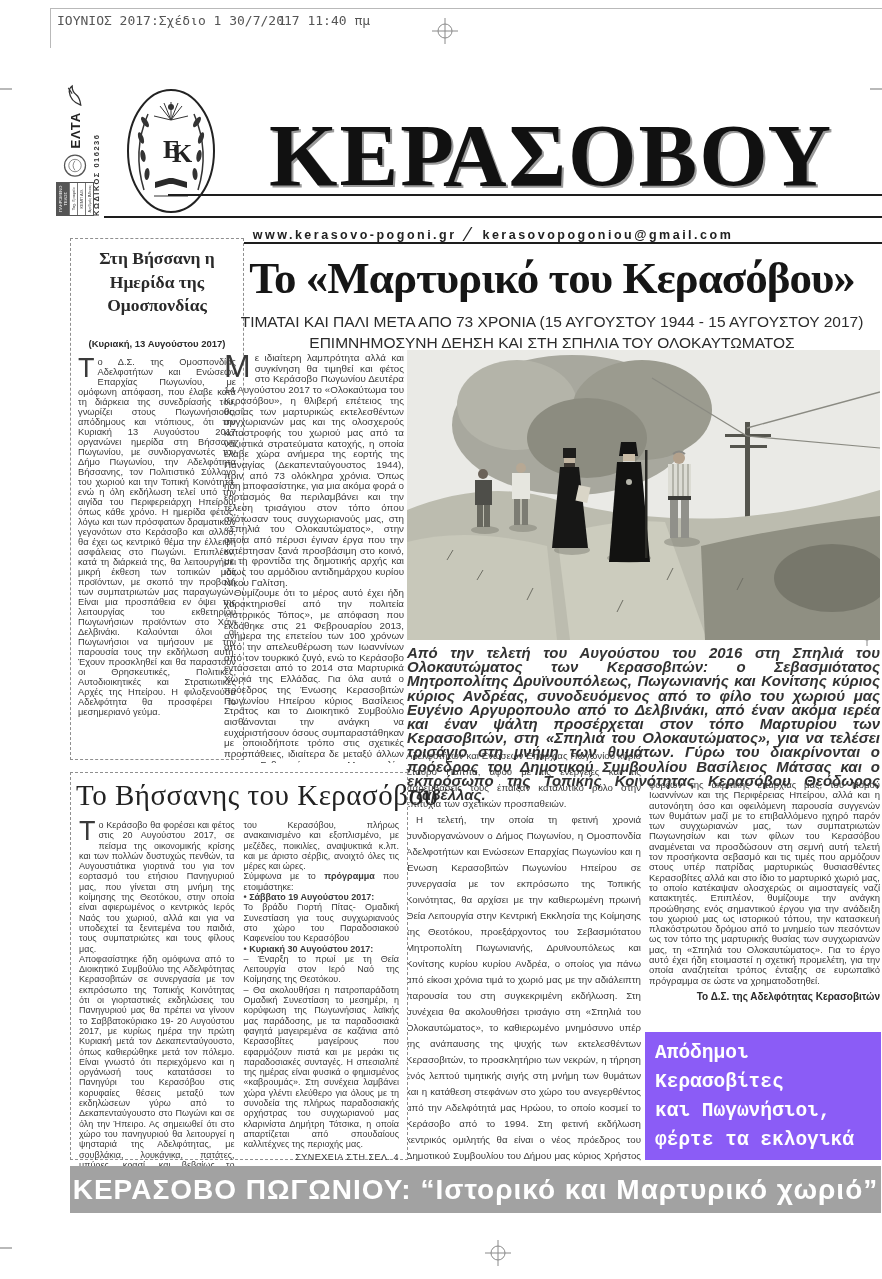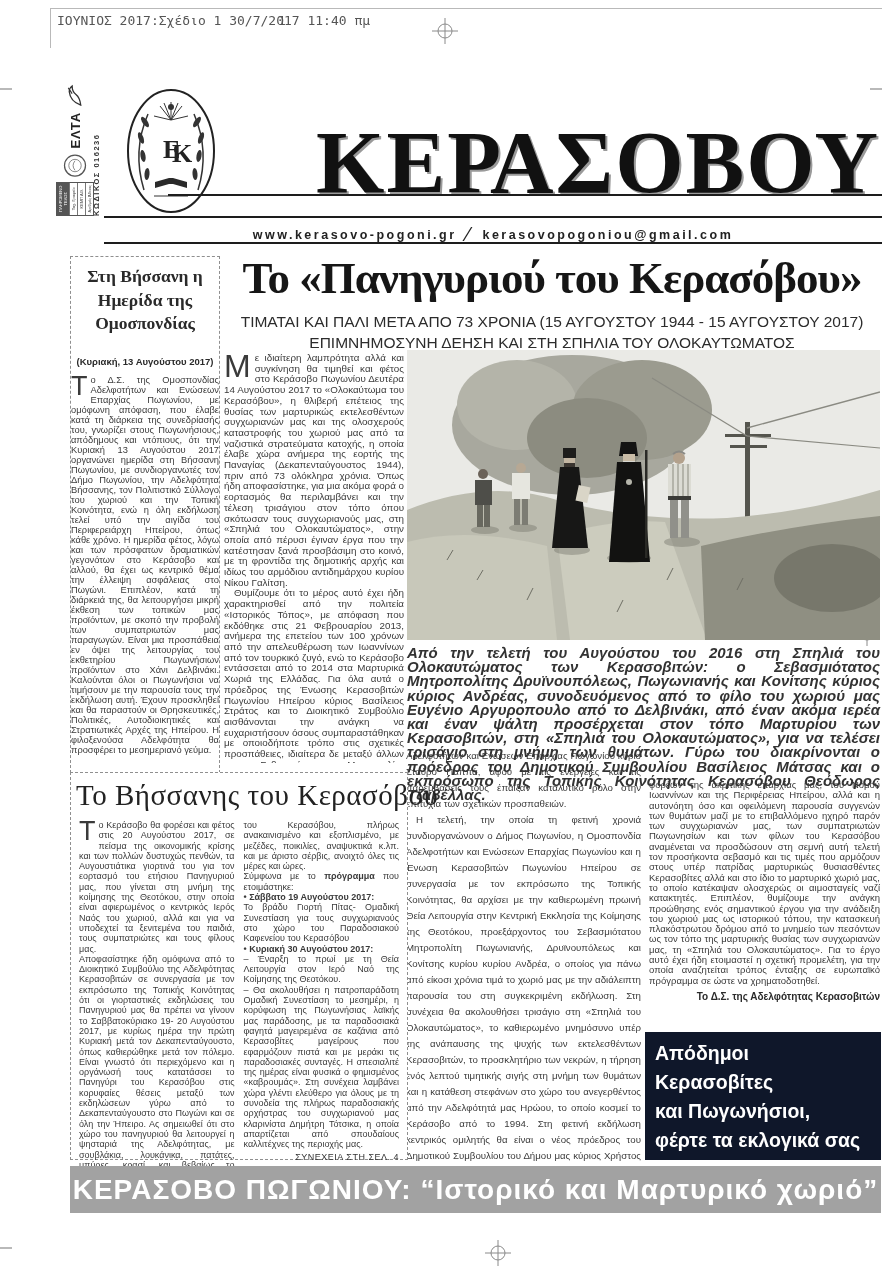--- a/index.html
+++ b/index.html
@@ -19,22 +19,22 @@
   .permit-box div{border-bottom:1px solid #777;padding:1px 0;}
   .permit-box div:first-child{background:#555;color:#fff;}
   .permit-box div:last-child{border-bottom:none;}
   .stamp-circle{width:24px;height:24px;}
   .elta-label{font-weight:bold;font-size:13px;letter-spacing:1px;color:#222;}
   .postal-code{font-size:7.5px;font-weight:bold;letter-spacing:1.5px;color:#333;}
   
   .title-top{font-family:"Liberation Serif","DejaVu Serif",serif;font-style:italic;font-weight:bold;
              font-size:44px;color:#1b1b1b;white-space:nowrap;text-align:center;}
   .title-main{font-family:"Liberation Serif","DejaVu Serif",serif;font-weight:bold;font-size:88px;
-              letter-spacing:2px;color:#111;white-space:nowrap;text-align:right;line-height:1;
-              text-shadow:2px 2px 0 #9a9a9a;margin-top:7px;}
+              letter-spacing:2px;color:#111;white-space:nowrap;text-align:center;line-height:1;
+              text-shadow:2px 2px 0 #9a9a9a;}
   .rule{background:#1d1d1d;}
   .address-line{font-size:11.5px;font-weight:bold;text-align:center;color:#1d1d1d;white-space:nowrap;}
   .web-line{font-size:12.5px;font-weight:bold;letter-spacing:2.5px;text-align:center;color:#222;}
   .web-slash{font-size:20px;font-weight:normal;margin:0 10px;vertical-align:-2px;}
   
   .dash-box{border:1px dashed #8f8f8f;background:#fff;box-sizing:border-box;}
   
   .sb-title{font-family:"Liberation Serif","DejaVu Serif",serif;font-weight:bold;font-size:17.5px;
             line-height:1.35;text-align:center;color:#2a2a2a;}
   .sb-date{font-size:9.5px;font-weight:bold;text-align:center;color:#2a2a2a;}
@@ -54,22 +54,22 @@
   .caption{font-size:15px;line-height:14.2px;font-weight:bold;font-style:italic;color:#333;text-align:justify;}
   .signature{font-size:10px;font-weight:bold;text-align:right;color:#2a2a2a;margin-top:6px;}
   
   .fest-title{font-family:"Liberation Serif","DejaVu Serif",serif;font-size:29px;color:#222;
               text-align:center;white-space:nowrap;letter-spacing:0.5px;}
   .fest-cols{display:flex;gap:9px;padding:0 3px;}
   .fest-col{width:158px;font-size:9px;line-height:10.3px;}
   .bold{font-weight:bold;}
   .continuation{text-align:right;font-size:9px;letter-spacing:0.5px;margin-top:2px;color:#333;}
   
-  .ad-box{background:#0f172a;color:#ffffff;font-weight:bold;font-size:19.5px;line-height:29px;
-          padding:7px 10px;box-sizing:border-box;}
+  .ad-box{background:#8b5cf6;color:#ffffff;font-weight:bold;font-size:19.5px;line-height:29px;
+          padding:7px 10px;box-sizing:border-box;font-family:Liberation Mono, monospace;}
   
   .banner{background:#a2a2a2;color:#ffffff;font-weight:bold;font-size:28px;letter-spacing:1px;
           text-align:center;line-height:47px;white-space:nowrap;}
 </style>
 </head>
 <body>
 
 <div class="page">
 
   <div class="abs trim" style="left:50px;top:8px;width:832px;height:1px;"></div>
@@ -149,29 +149,29 @@
 
   <div class="abs title-main" style="left:222px;top:112px;width:658px;">ΚΕΡΑΣΟΒΟΥ</div>
 
   <div class="abs rule" style="left:168px;top:194px;width:714px;height:2px;"></div>
   <div class="abs rule" style="left:104px;top:216px;width:778px;height:2px;"></div>
   <div class="abs web-line" style="left:104px;top:223px;width:778px;">
     <span>www.kerasovo-pogoni.gr</span><span class="web-slash">⁄</span><span>kerasovopogoniou@gmail.com</span>
   </div>
   <div class="abs rule" style="left:104px;top:242px;width:778px;height:2px;"></div>
 
-  <div class="abs dash-box" style="left:70px;top:256px;width:150px;height:522px;padding:8px 0;">
+  <div class="abs dash-box" style="left:70px;top:238px;width:174px;height:522px;padding:8px 7px;">
     <div class="sb-title">Στη Βήσσανη η Ημερίδα της Ομοσπονδίας</div>
     <div class="sb-date" style="margin:20px 0 8px 0;">(Κυριακή, 13 Αυγούστου 2017)</div>
     <div class="body-text sb-body">
       <span class="dropcap">Τ</span><span>ο Δ.Σ. της Ομοσπονδίας Αδελφοτήτων και Ενώσεων Επαρχίας Πωγωνίου, με ομόφωνη απόφαση, που έλαβε κατά τη διάρκεια της συνεδρίασής του, γνωρίζει στους Πωγωνήσιους, απόδημους και ντόπιους, ότι την Κυριακή 13 Αυγούστου 2017 οργανώνει ημερίδα στη Βήσσανη Πωγωνίου, με συνδιοργανωτές τον Δήμο Πωγωνίου, την Αδελφότητα Βήσσανης, τον Πολιτιστικό Σύλλογο του χωριού και την Τοπική Κοινότητα, ενώ η όλη εκδήλωση τελεί υπό την αιγίδα του Περιφερειάρχη Ηπείρου, όπως κάθε χρόνο. Η ημερίδα φέτος, λόγω και των πρόσφατων δραματικών γεγονότων στο Κεράσοβο και αλλού, θα έχει ως κεντρικό θέμα την έλλειψη ασφάλειας στο Πωγώνι. Επιπλέον, κατά τη διάρκειά της, θα λειτουργήσει μικρή έκθεση των τοπικών μας προϊόντων, με σκοπό την προβολή των συμπατριωτών μας παραγωγών. Είναι μια προσπάθεια εν όψει της λειτουργίας του εκθετηρίου Πωγωνήσιων προϊόντων στο Χάνι Δελβινάκι. Καλούνται όλοι οι Πωγωνήσιοι να τιμήσουν με την παρουσία τους την εκδήλωση αυτή. Έχουν προσκληθεί και θα παραστούν οι Θρησκευτικές, Πολιτικές, Αυτοδιοικητικές και Στρατιωτικές Αρχές της Ηπείρου. Η φιλοξενούσα Αδελφότητα θα προσφέρει το μεσημεριανό γεύμα.</span>
     </div>
   </div>
 
-  <div class="abs headline" style="left:222px;top:252px;width:660px;">Το «Πανηγυριού του Κερασόβου»</div>
+  <div class="abs headline" style="left:222px;top:252px;width:660px;">Το «Μαρτυρικό του Κερασόβου»</div>
   <div class="abs subhead" style="left:222px;top:313px;width:660px;font-size:15.5px;">ΤΙΜΑΤΑΙ ΚΑΙ ΠΑΛΙ ΜΕΤΑ ΑΠΟ 73 ΧΡΟΝΙΑ  (15 ΑΥΓΟΥΣΤΟΥ 1944 - 15 ΑΥΓΟΥΣΤΟΥ 2017)</div>
   <div class="abs subhead" style="left:222px;top:334px;width:660px;font-size:15.5px;">ΕΠΙΜΝΗΜΟΣΥΝΗ ΔΕΗΣΗ ΚΑΙ ΣΤΗ ΣΠΗΛΙΑ ΤΟΥ ΟΛΟΚΑΥΤΩΜΑΤΟΣ</div>
 
   <div class="abs body-text a1-col" style="left:224px;top:353px;width:180px;height:410px;overflow:hidden;">
     <p><span class="dropcap-lg">Μ</span><span>ε ιδιαίτερη λαμπρότητα αλλά και συγκίνηση θα τιμηθεί και φέτος στο Κεράσοβο Πωγωνίου Δευτέρα 14 Αυγούστου 2017 το «Ολοκαύτωμα του Κερασόβου», η θλιβερή επέτειος της θυσίας των μαρτυρικώς εκτελεσθέντων συγχωριανών μας και της ολοσχερούς καταστροφής του χωριού μας από τα ναζιστικά στρατεύματα κατοχής, η οποία έλαβε χώρα ανήμερα της εορτής της Παναγίας (Δεκαπενταύγουστος 1944), πριν από 73 ολόκληρα χρόνια. Όπως ήδη αποφασίστηκε, για μια ακόμα φορά ο εορτασμός θα περιλαμβάνει και την τέλεση τρισάγιου στον τόπο όπου σκότωσαν τους συγχωριανούς μας, στη «Σπηλιά του Ολοκαυτώματος», στην οποία από πέρυσι έγιναν έργα που την κατέστησαν ξανά προσβάσιμη στο κοινό, με τη φροντίδα της δημοτικής αρχής και ιδίως του αρμόδιου αντιδημάρχου κυρίου Νίκου Γαλίτση.</span></p>
     <p class="indent">Θυμίζουμε ότι το μέρος αυτό έχει ήδη χαρακτηρισθεί από την πολιτεία «Ιστορικός Τόπος», με απόφαση που εκδόθηκε στις 21 Φεβρουαρίου 2013, ανήμερα της επετείου των 100 χρόνων από την απελευθέρωση των Ιωαννίνων από τον τουρκικό ζυγό, ενώ το Κεράσοβο εντάσσεται από το 2014 στα Μαρτυρικά Χωριά της Ελλάδας. Για όλα αυτά ο πρόεδρος της Ένωσης Κερασοβιτών Πωγωνίου Ηπείρου κύριος Βασίλειος Στράτος και το Διοικητικό Συμβούλιο αισθάνονται την ανάγκη να ευχαριστήσουν όσους συμπαραστάθηκαν με οποιοδήποτε τρόπο στις σχετικές προσπάθειες, ιδιαίτερα δε μεταξύ άλλων το Σεβασμιότατο Μητροπολίτη Δρυϊνουπόλεως, Πωγωνιανής και Κονίτσης κύριο κύριο Ανδρέα και δυο συγχωριανούς μας, τον τέως πρόεδρο της Αδελφότητάς μας κύριο Αριστοτέλη Π. Τζαβέλλα και των επί σειρά ετών πρόεδρο της Ομοσπονδίας</p>
   </div>
 
   <svg class="abs" style="left:407px;top:350px;" width="473" height="290" viewBox="0 0 473 290">
     <rect width="473" height="290" fill="#eaeae6"></rect>

